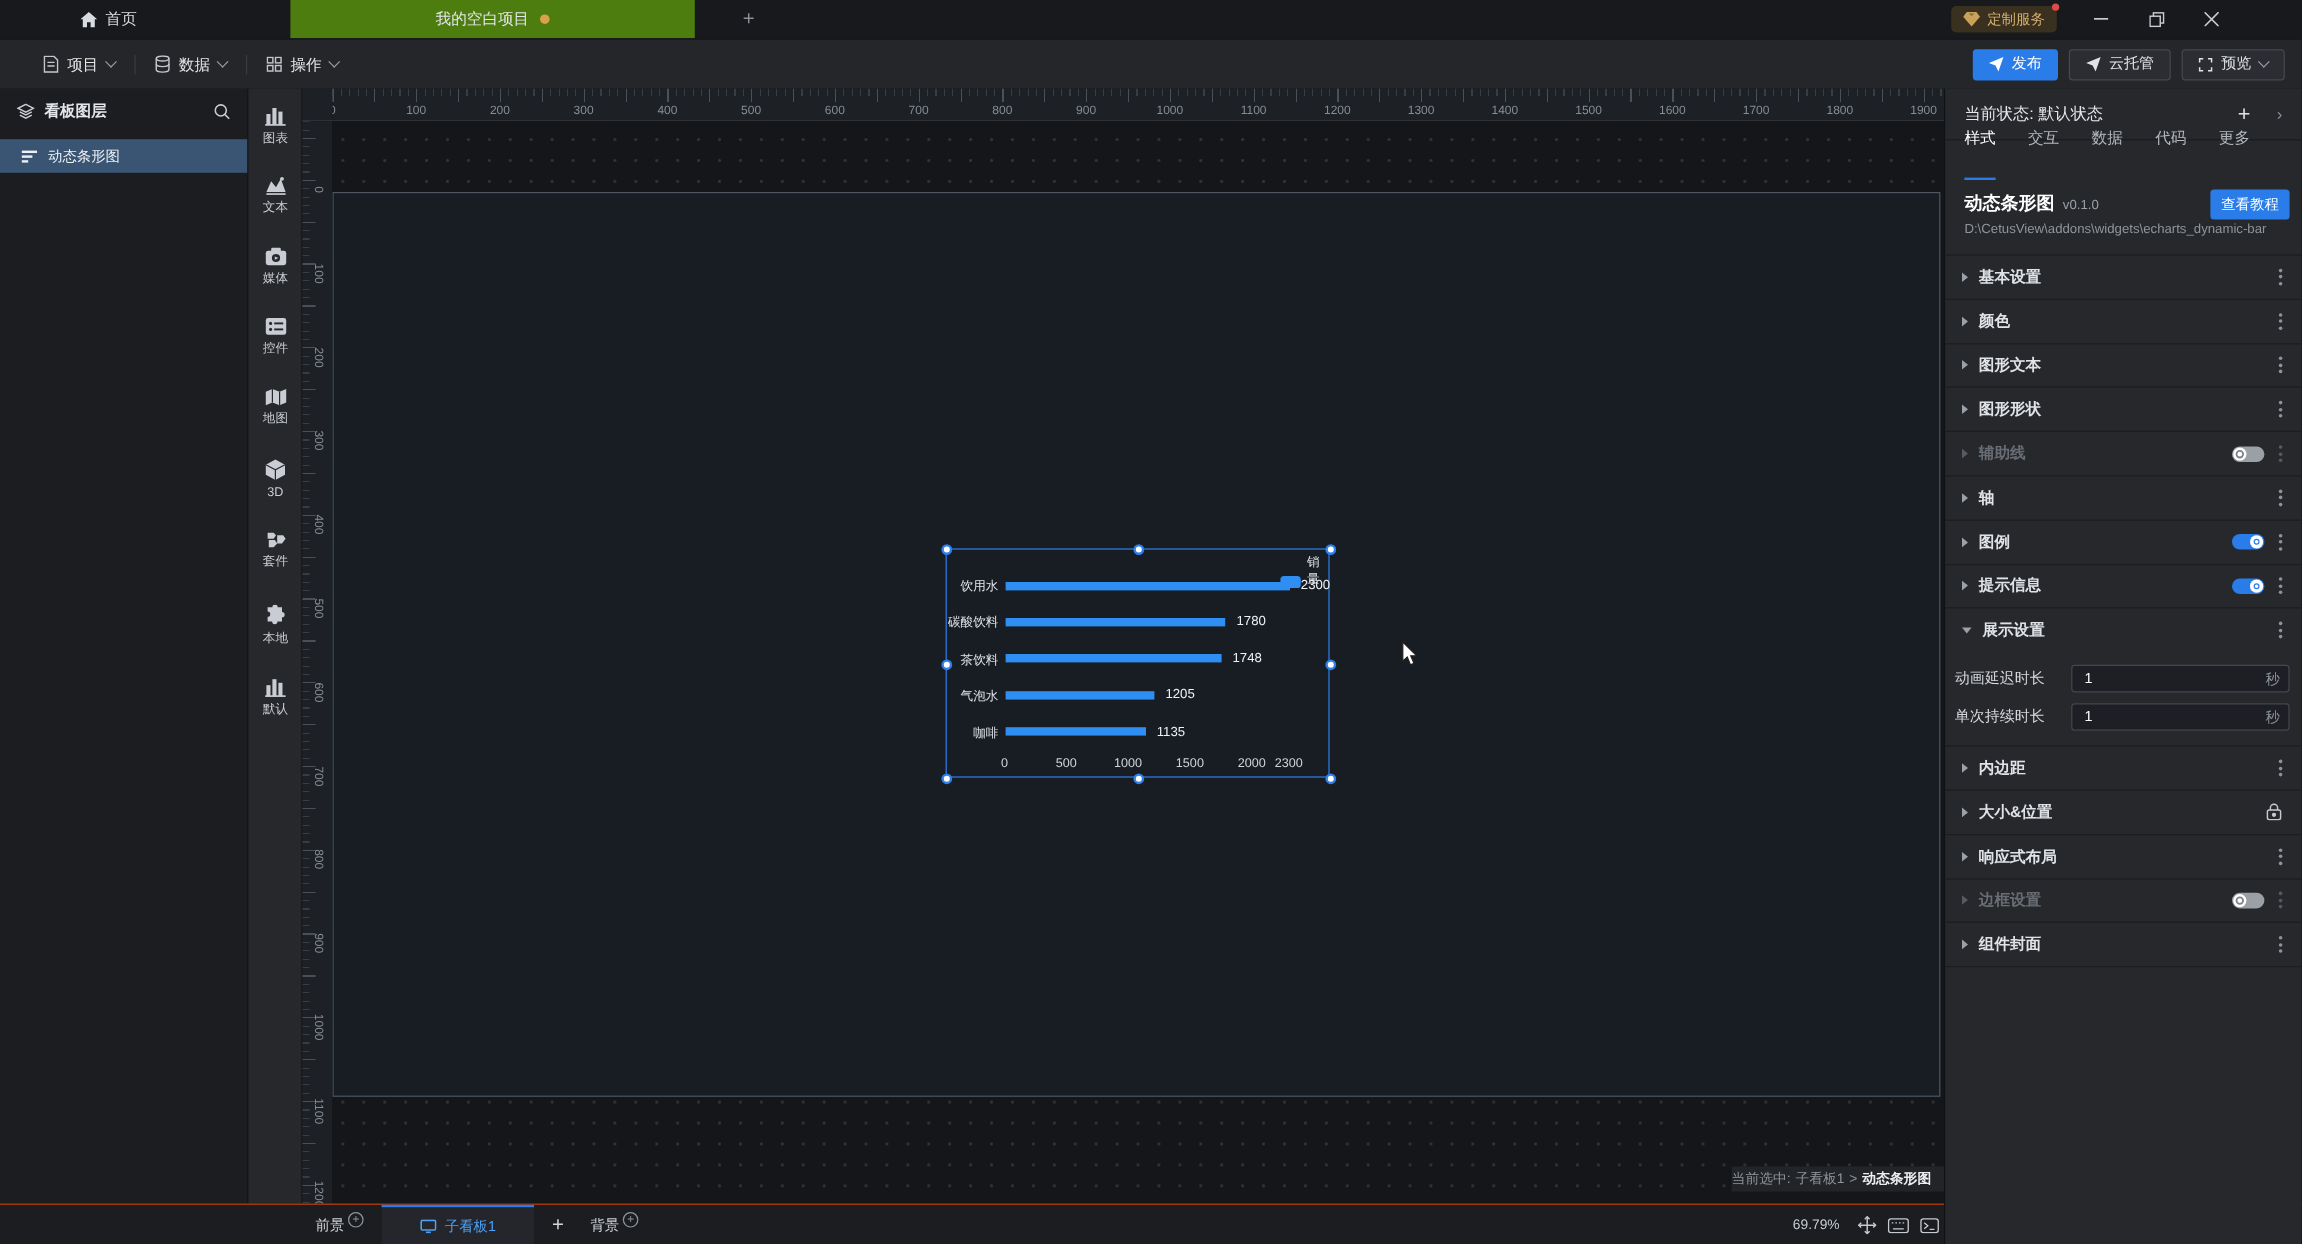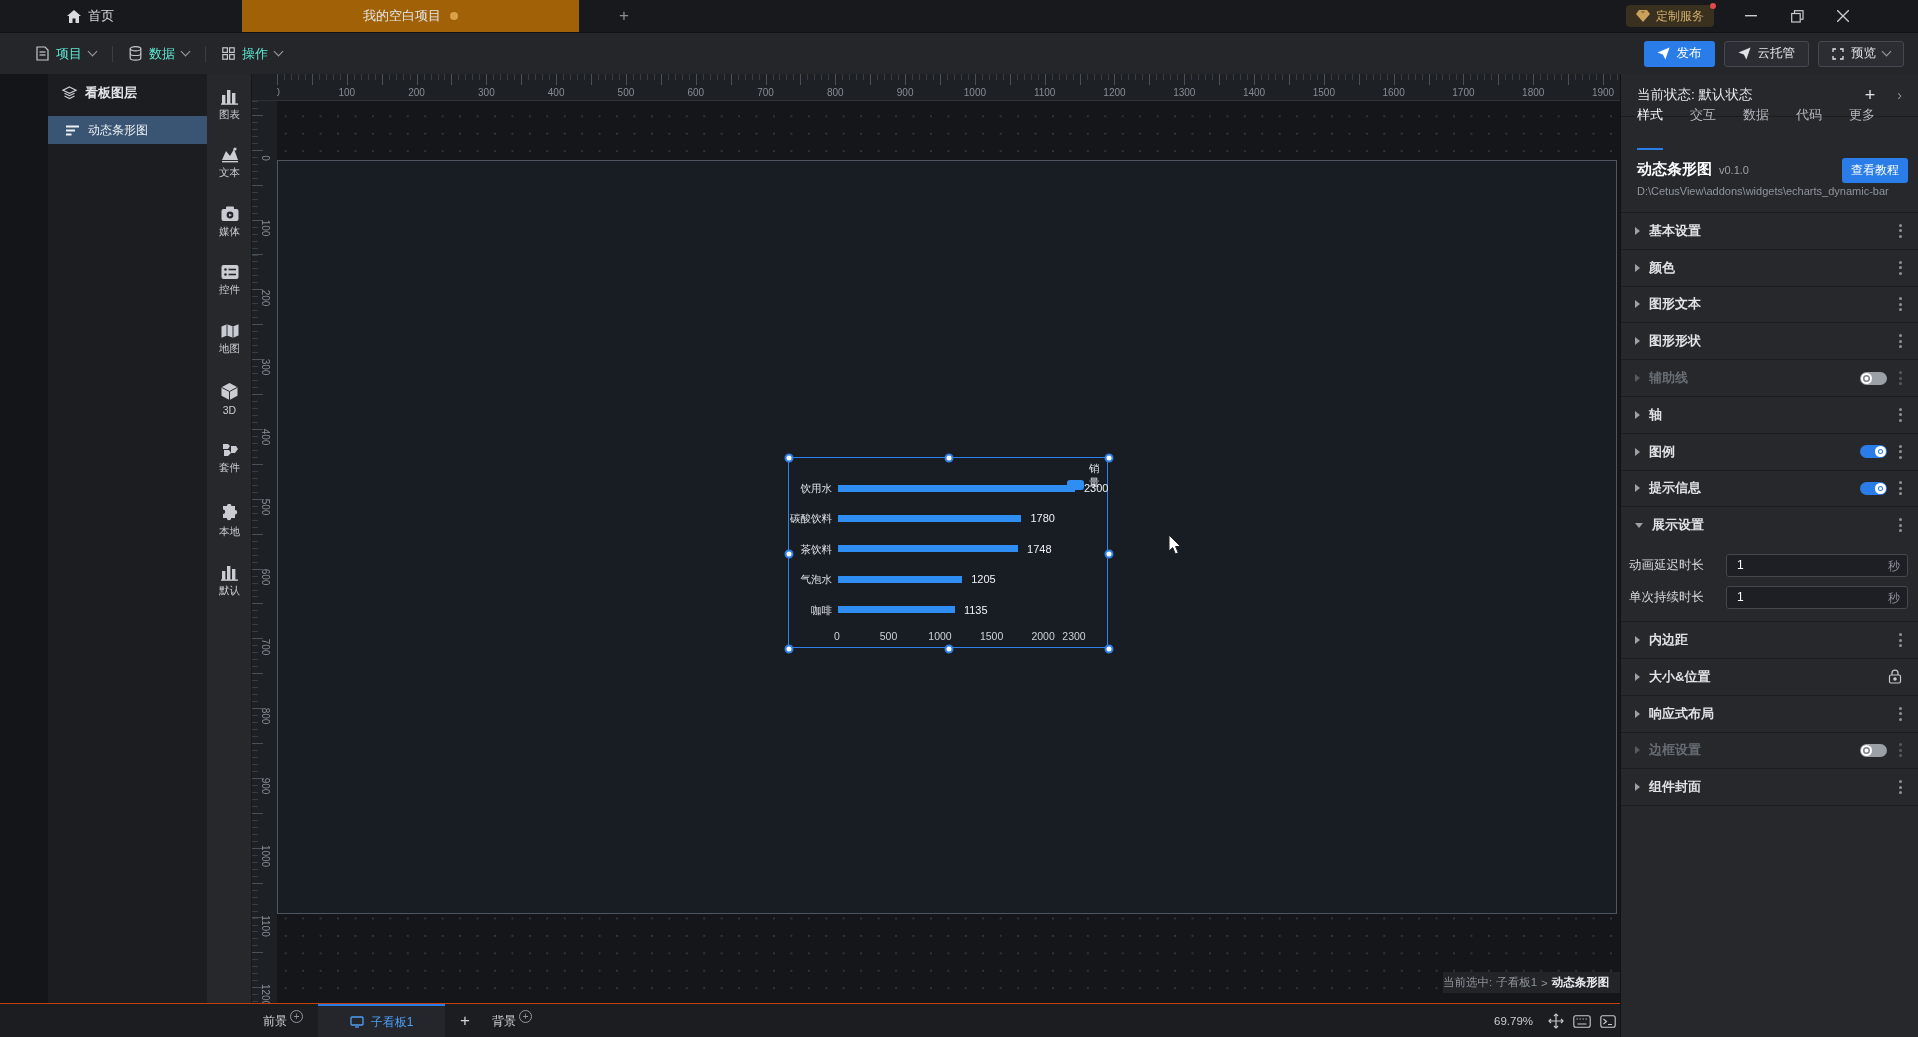--- a/index.html
+++ b/index.html
@@ -2,42 +2,42 @@
 <html style="--accent: #2a7de8; --bar_color: #2f8ef2; --selection: #2f80ea; --selected_layer_bg: #3a5474;"><head>
 <meta charset="utf-8">
 <style>
   * { box-sizing: border-box; margin: 0; padding: 0; }
   html,body { width:1918px; height:1037px; overflow:hidden; }
   body { position:relative; background:#131519; font-family:"Liberation Sans",sans-serif; color:#dfe2e6; font-size:12px; }
 
   
   .titlebar { position:absolute; left:0; top:0; width:1918px; height:32px; background:#17191c; display:flex; align-items:stretch; }
   .home-tab { display:flex; align-items:center; gap:7px; padding:0 28px 0 67px; color:#d8dbdf; font-size:13px; cursor:default; }
-  .proj-tab { width:337px; background:#a16207; display:flex; align-items:center; justify-content:center; gap:9px; color:#e3e6ea; font-size:13px;font-family:Liberation Serif, serif; }
+  .proj-tab { width:337px; background:#4d7c0f; display:flex; align-items:center; justify-content:center; gap:9px; color:#e3e6ea; font-size:13px;font-family:Liberation Serif, serif; }
   .proj-dot { width:8px; height:8px; border-radius:50%; background:#d9a24a; }
   .newtab { width:34px; display:flex; align-items:center; justify-content:center; color:#8a8f96; font-size:17px; margin-left:28px; }
   .tb-right { margin-left:auto; display:flex; align-items:center; }
   .badge { height:22px; background:#39301f; border-radius:4px; display:flex; align-items:center; gap:6px; padding:0 10px; color:#d4af6e; font-size:12px; position:relative; margin-right:14px; }
   .badge .reddot { position:absolute; right:-2px; top:-2px; width:6px; height:6px; border-radius:50%; background:#e04a4a; }
   .winbtn { width:46px; height:32px; display:flex; align-items:center; justify-content:center; color:#c9ccd1; }
   .winbtn.close { margin-right:52px; }
 
   
   .menubar { position:absolute; left:0; top:32px; width:1918px; height:42px; background:#242629; border-top:1px solid #101214; display:flex; align-items:center; }
   .menu-left { display:flex; align-items:center; height:100%; padding-left:20px; }
-  .menu-item { display:flex; align-items:center; gap:7px; padding:0 16px; color:#5eead4; font-size:13px; height:100%; }
+  .menu-item { display:flex; align-items:center; gap:7px; padding:0 16px; color:#e5e5e5; font-size:13px; height:100%; }
   .msep { width:1px; height:16px; background:#3a3d43; }
   .chev { width:7px; height:7px; border-right:1.5px solid #9ba1a9; border-bottom:1.5px solid #9ba1a9; transform:rotate(45deg); margin-top:-4px; }
   .menu-right { margin-left:auto; display:flex; align-items:center; gap:9px; padding-right:14px; }
   .mbtn { height:26px; border-radius:3px; display:flex; align-items:center; gap:7px; padding:0 13px; font-size:12.5px; color:#fff; }
   .mbtn.primary { background:var(--accent,#2a7de8); }
   .mbtn.ghost { background:#2b2d32; border:1px solid #45484e; color:#dfe2e6; }
 
   
-  .leftpanel { position:absolute; left:0; top:74px; width:207px; height:929px; background:#1b1d21; border-right:1px solid #121417;margin-left:48px; }
+  .leftpanel { position:absolute; left:0; top:74px; width:207px; height:929px; background:#1b1d21; border-right:1px solid #121417; }
   .lp-head { height:38px; display:flex; align-items:center; gap:8px; padding:0 14px; }
   .lp-title { font-size:13px; font-weight:bold; color:#e2e5e9; flex:1; }
   .layer-item { height:28px; margin-top:4px; background:var(--selected_layer_bg,#3a5474); display:flex; align-items:center; gap:9px; padding:0 18px; color:#eef1f4; font-size:12px; }
 
   
   .iconstrip { position:absolute; left:207px; top:74px; width:45px; height:929px; background:#26282c; border-right:1px solid #15171a; }
   .strip-item { position:absolute; left:0; width:45px; height:46px; display:flex; flex-direction:column; align-items:center; gap:3px; color:#c9cdd3; }
   .strip-item .lbl { font-size:10.5px; white-space:nowrap; }
 
   

